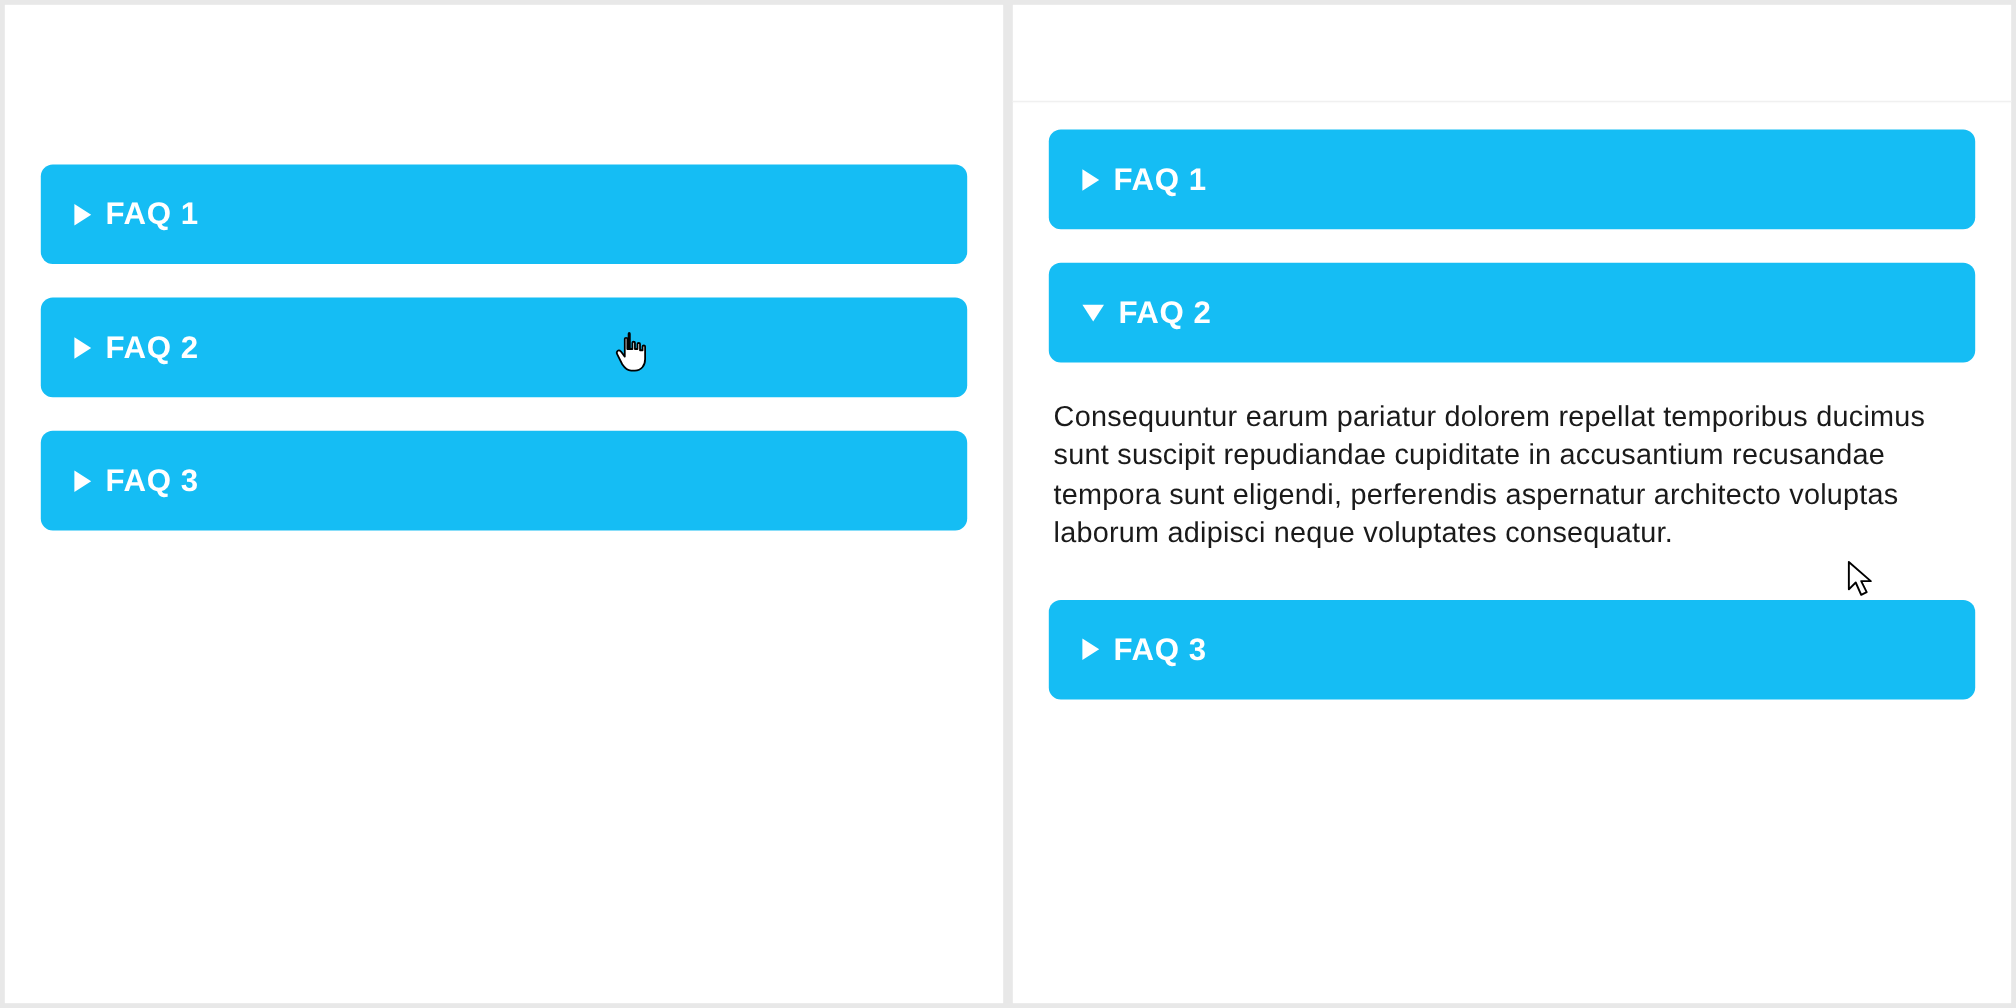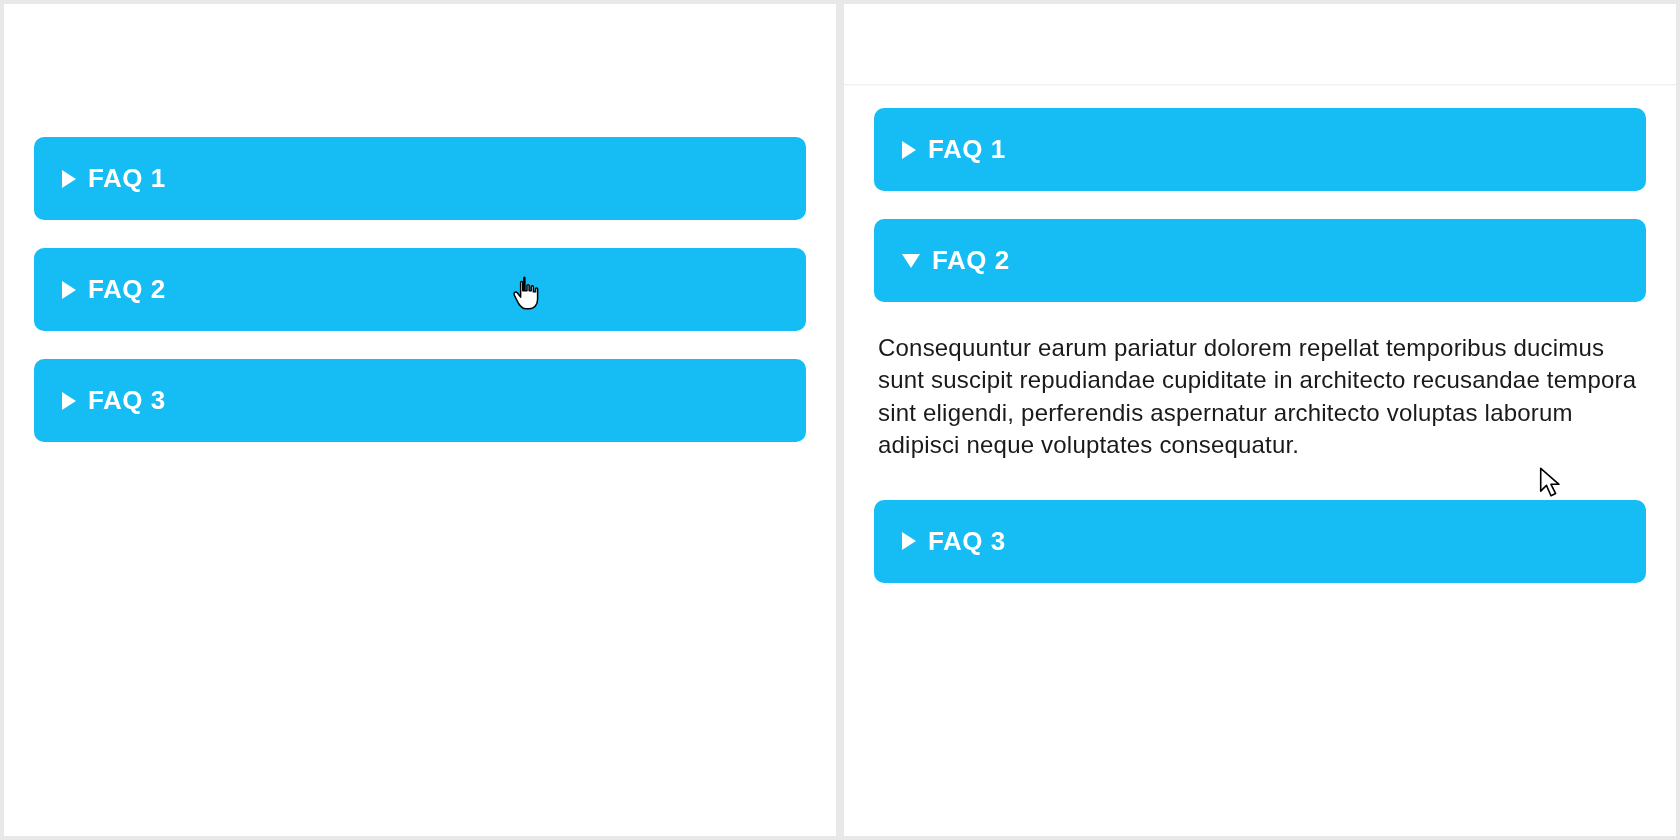--- a/index.html
+++ b/index.html
@@ -147,21 +147,21 @@
         <span class="triangle right"></span>
         <span>FAQ 1</span>
       </div>
     </div>
 
     <div class="faq-item">
       <div class="faq-header">
         <span class="triangle down"></span>
         <span>FAQ 2</span>
       </div>
-      <div class="faq-body">Consequuntur earum pariatur dolorem repellat temporibus ducimus sunt suscipit repudiandae cupiditate in architecto recusandae tempora sint eligendi, perferendis aspernatur architecto voluptas laborum adipisci neque voluptates consequatur.</div>
+      <div class="faq-body">Consequuntur earum pariatur dolorem repellat temporibus ducimus sunt suscipit repudiandae cupiditate in accusantium recusandae tempora sunt eligendi, perferendis aspernatur architecto voluptas laborum adipisci neque voluptates consequatur.</div>
     </div>
 
     <div class="faq-item">
       <div class="faq-header">
         <span class="triangle right"></span>
         <span>FAQ 3</span>
       </div>
     </div>
 
     <div class="cursor-arrow" style="left:694px; top:462px;">

